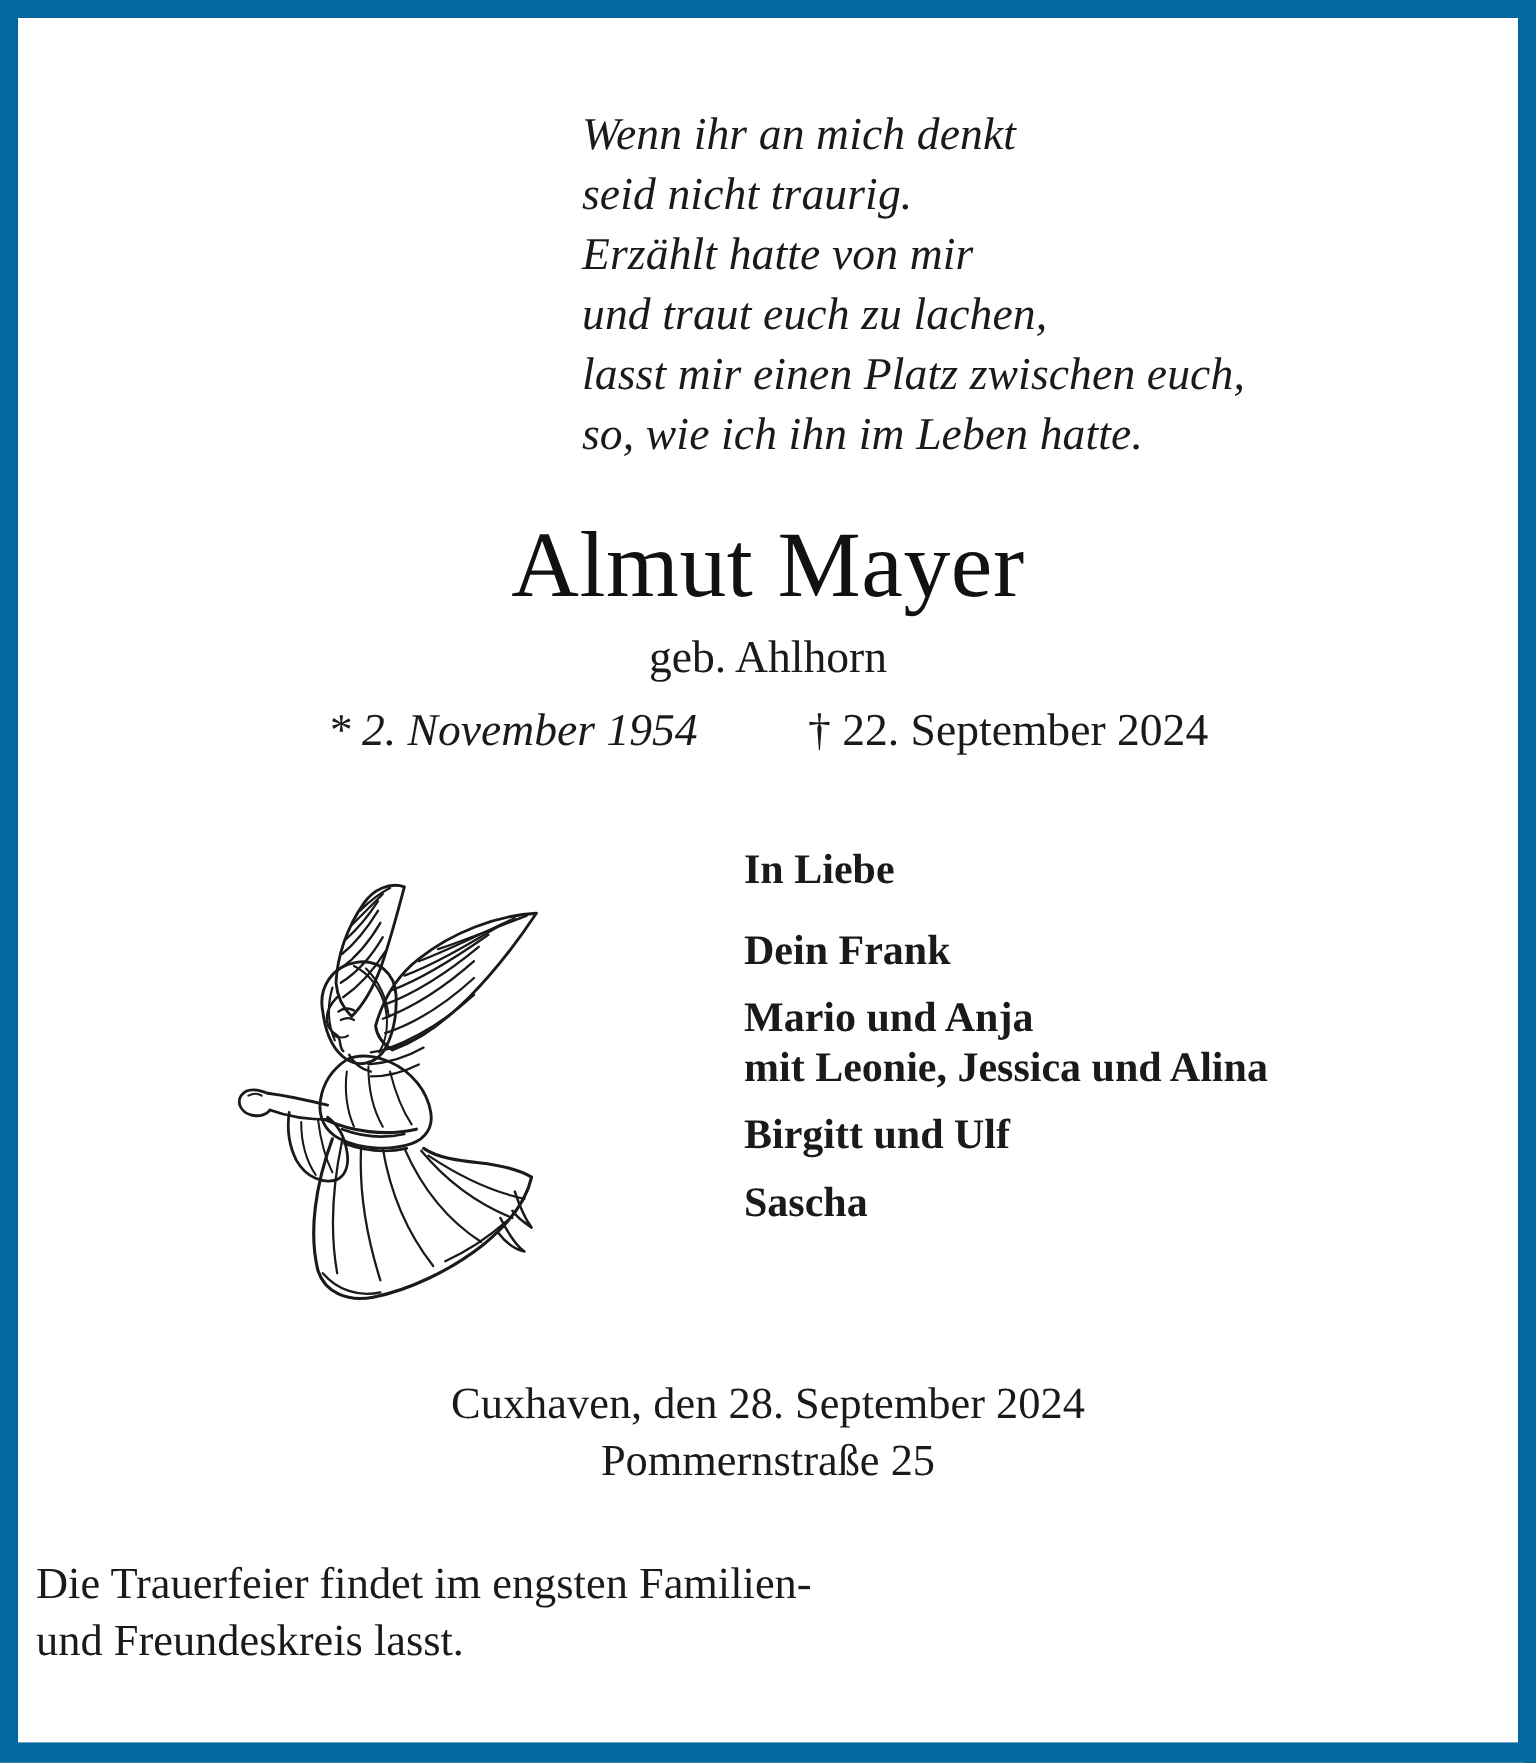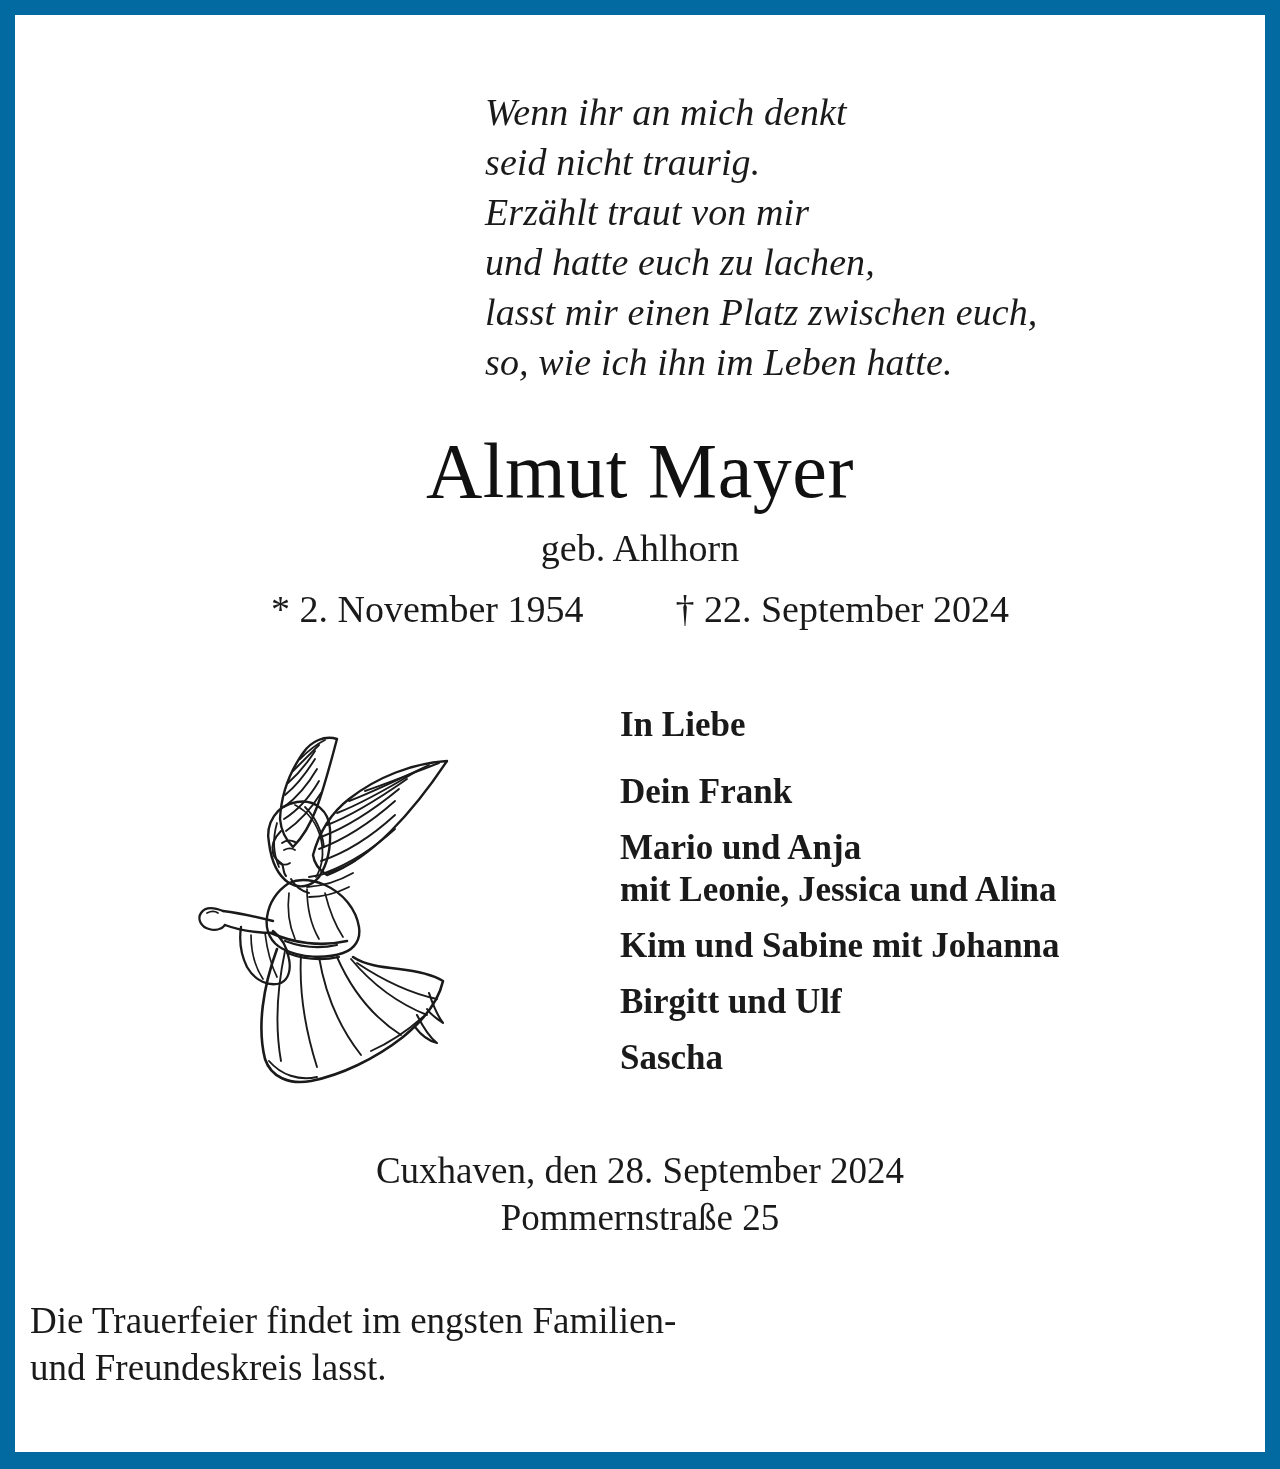--- a/index.html
+++ b/index.html
@@ -70,21 +70,21 @@
     line-height: 42px;
   }
   .dates-row {
     margin-top: 18px;
     font-size: 38px;
     line-height: 44px;
     display: flex;
     justify-content: center;
     align-items: baseline;
   }
-  .date-birth { white-space: pre; }
+  .date-birth { white-space: pre; font-style: italic; }
   .date-death { white-space: pre; margin-left: 92px; }
 
   
   .middle {
     position: absolute;
     left: 15px;
     top: 690px;
     width: 1220px;
     height: 395px;
   }
@@ -143,22 +143,22 @@
 </style>
 </head>
 <body>
 
 <div class="notice-frame">
   <div class="notice-card">
 
     <div class="poem">
       <span class="line">Wenn ihr an mich denkt</span>
       <span class="line">seid nicht traurig.</span>
-      <span class="line">Erzählt traut von mir</span>
-      <span class="line">und hatte euch zu lachen,</span>
+      <span class="line">Erzählt hatte von mir</span>
+      <span class="line">und traut euch zu lachen,</span>
       <span class="line">lasst mir einen Platz zwischen euch,</span>
       <span class="line">so, wie ich ihn im Leben hatte.</span>
     </div>
 
     <div class="name-block">
       <div class="deceased-name">Almut Mayer</div>
       <div class="maiden-name">geb. Ahlhorn</div>
       <div class="dates-row">
         <span class="date-birth">* 2. November 1954</span>
         <span class="date-death">† 22. September 2024</span>
@@ -275,21 +275,20 @@
           <path d="M244 266 C 248 278, 252 288, 258 296 C 252 292, 246 288, 242 282" stroke-width="2.1"></path>
           <path d="M232 288 C 238 300, 244 310, 252 316 C 244 314, 236 308, 230 300" stroke-width="2.1"></path>
         </svg>
       </div>
 
       <div class="family">
         <div class="in-liebe">In Liebe</div>
         <div class="mourner">Dein Frank</div>
         <div class="mourner">Mario und Anja
 mit Leonie, Jessica und Alina</div>
-        <div class="mourner">Kim und Sabine mit Johanna</div>
         <div class="mourner">Birgitt und Ulf</div>
         <div class="mourner">Sascha</div>
       </div>
     </div>
 
     <div class="place-block">
       <div>Cuxhaven, den 28. September 2024</div>
       <div>Pommernstraße 25</div>
     </div>
 

